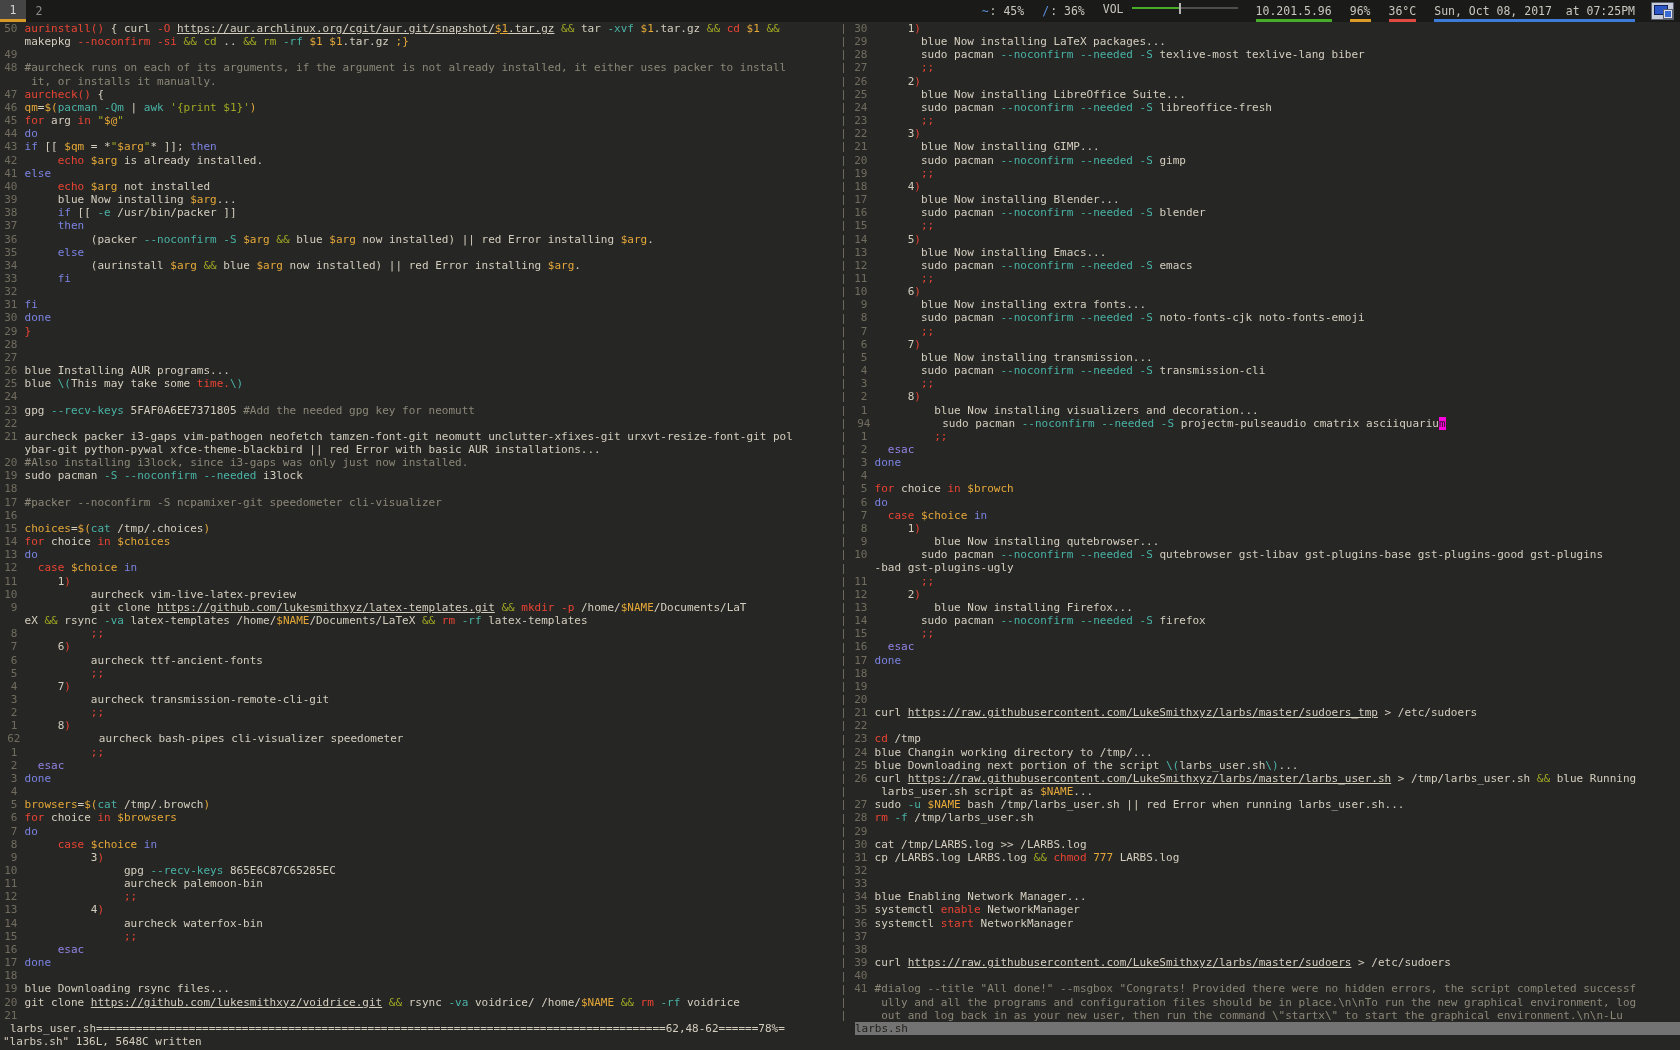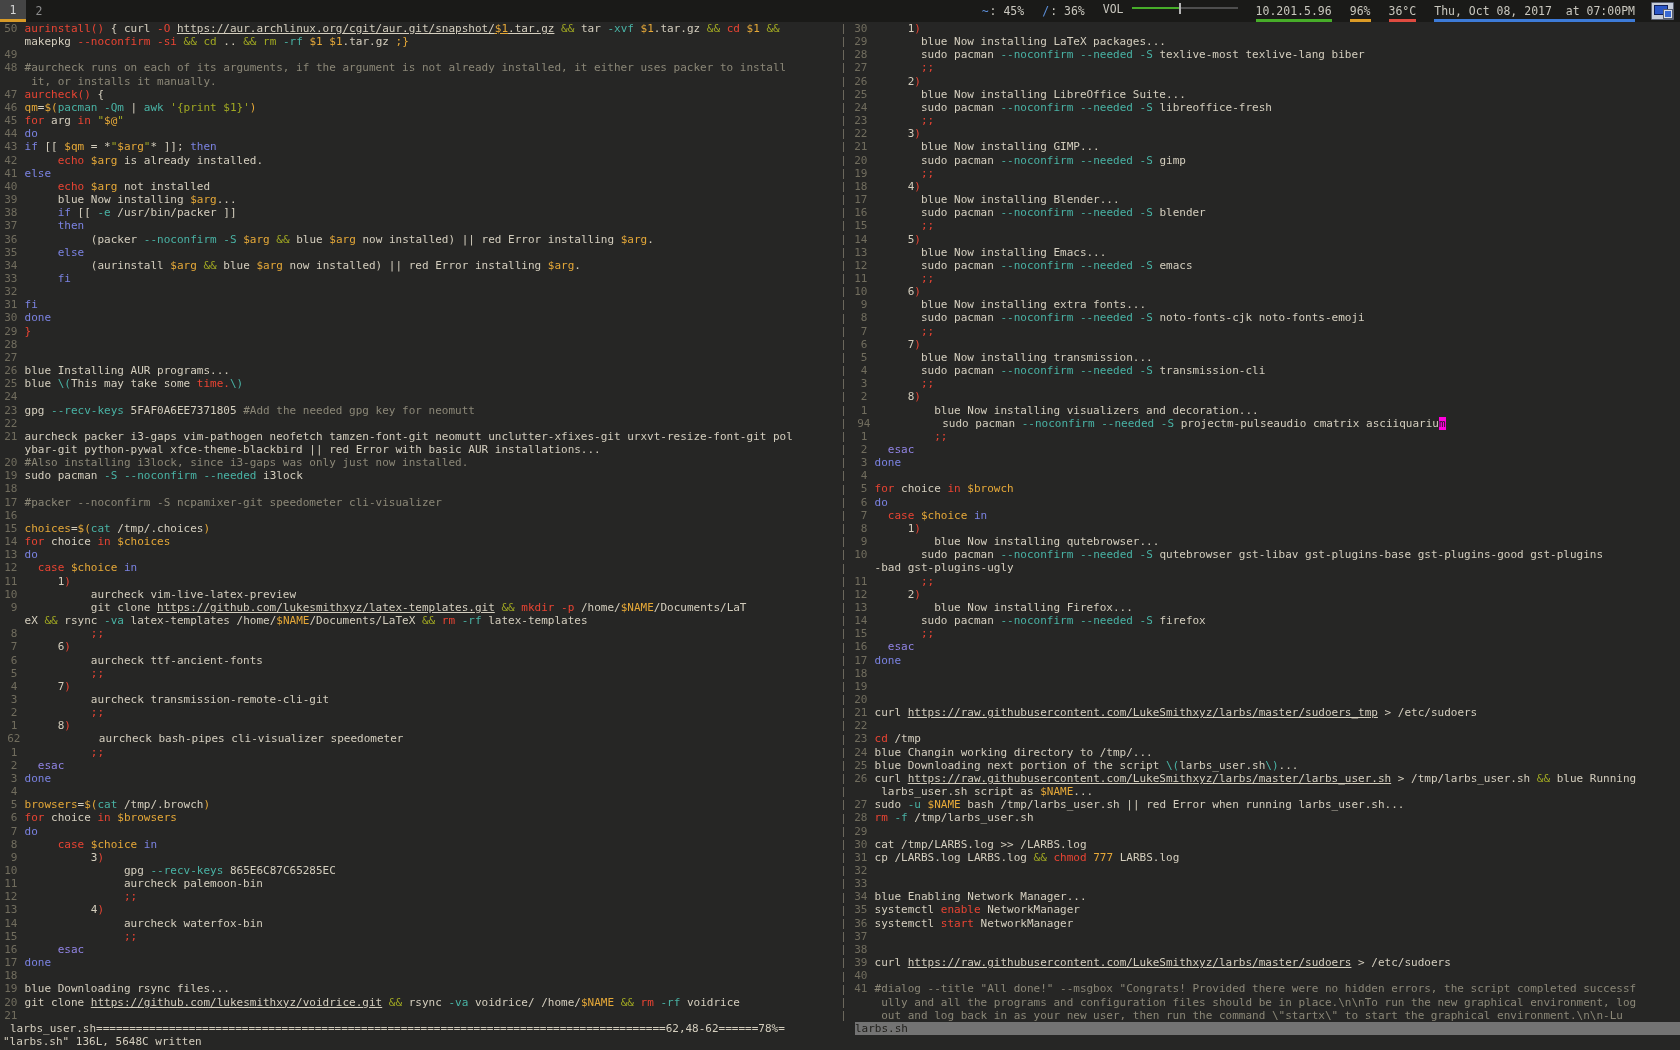--- a/index.html
+++ b/index.html
@@ -64,21 +64,21 @@
         <div class="ws inactive">2</div>
       </div>
     <div class="bar-spacer"></div>
     <div class="modules" id="modules">
         <div class="mod"><span class="fs-icon">~</span><span>: 45%</span></div>
         <div class="mod"><span class="fs-icon">/</span><span>: 36%</span></div>
         <div class="mod vol-wrap"><span class="vol-label">VOL</span><span class="vol-track"><span class="vol-fill" style="width: 45%;"></span><span class="vol-handle"></span><span class="vol-rest"></span></span></div>
         <div class="mod" style="border-bottom-color: rgb(71, 173, 41);">10.201.5.96</div>
         <div class="mod" style="border-bottom-color: rgb(220, 155, 38);">96%</div>
         <div class="mod" style="border-bottom-color: rgb(223, 75, 64);">36°C</div>
-        <div class="mod" style="border-bottom-color: rgb(61, 123, 216);">Thu, Oct 08, 2017  at 07:00PM</div>
+        <div class="mod" style="border-bottom-color: rgb(61, 123, 216);">Sun, Oct 08, 2017  at 07:25PM</div>
       </div>
     <div class="tray">
       <div class="mon">
         <div class="mon-screen"></div>
         <div class="mon-panel">
             <div class="mon-panel-inner"></div>
           </div>
       </div>
     </div>
   </div>

